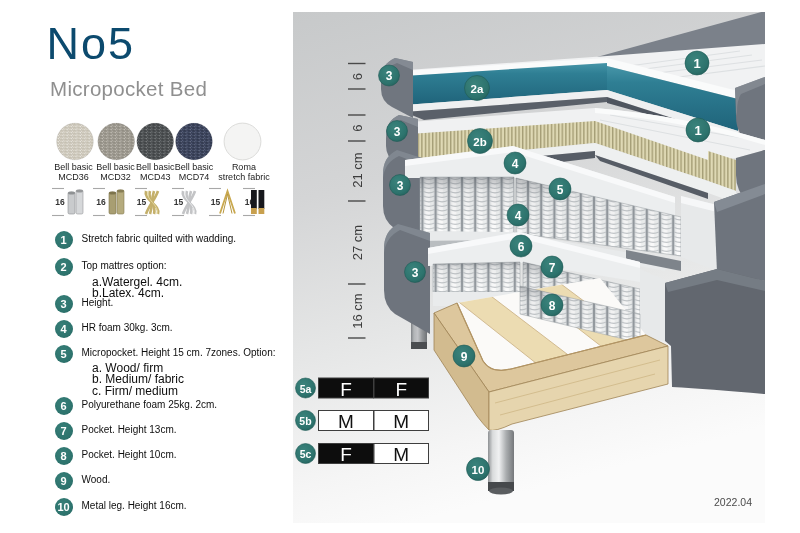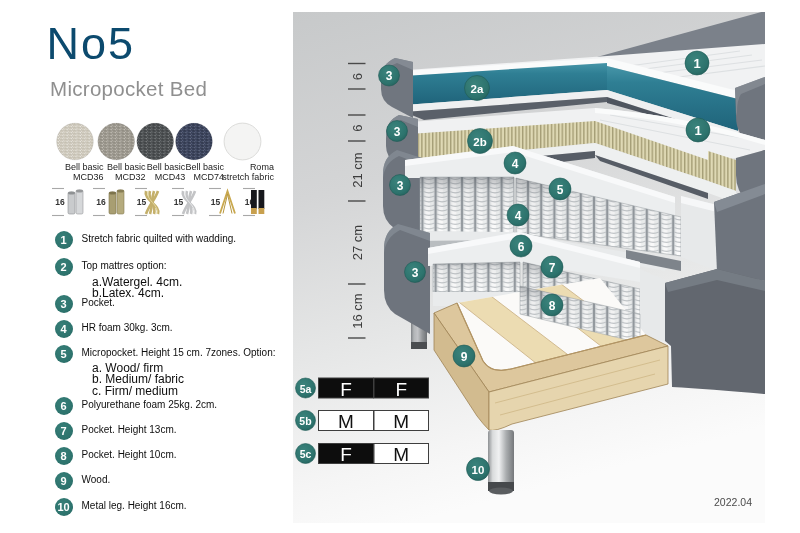--- a/index.html
+++ b/index.html
@@ -1,17 +1,17 @@
 <!DOCTYPE html>
 <html><head><meta charset="utf-8"><style>
 *{margin:0;padding:0;box-sizing:border-box}
 html,body{width:800px;height:533px;background:#fff;font-family:"Liberation Sans",sans-serif;overflow:hidden;position:relative}
 .title{position:absolute;left:46.5px;top:18px;font-size:45px;color:#0c4a6e;letter-spacing:2px}
 .sub{position:absolute;left:50px;top:76.5px;font-size:20.5px;color:#8f8f8f;letter-spacing:0.3px}
-.swl{position:absolute;font-size:9px;color:#1c1c1c;text-align:right;line-height:9.5px}
+.swl{position:absolute;font-size:9px;color:#1c1c1c;text-align:center;line-height:9.5px}
 .lc{position:absolute;left:54.5px;width:18px;height:18px;border-radius:50%;background:radial-gradient(circle at 40% 35%, #377f78, #2d736d 65%, #245f5a);color:#fff;font-size:11px;font-weight:bold;text-align:center;line-height:18px}
 .lt{position:absolute;left:81.5px;font-size:10px;color:#0e0e0e;white-space:nowrap}
 .ls{position:absolute;left:92px;font-size:12px;color:#0e0e0e;white-space:nowrap}
 </style></head>
 <body>
 <svg width="800" height="533" viewBox="0 0 800 533" style="position:absolute;left:0;top:0">
     <defs>
 <radialGradient id="tealg" cx="40%" cy="35%" r="75%">
   <stop offset="0%" stop-color="#3b837c"></stop>
         <stop offset="70%" stop-color="#2d736d"></stop>
@@ -349,21 +349,21 @@
 <div class="swl" style="left:125.19999999999999px;top:163px;width:60px">Bell basic<br>MCD43</div>
 <div class="swl" style="left:164px;top:163px;width:60px">Bell basic<br>MCD74</div>
 <div class="swl" style="left:213.9px;top:163px;width:60px">Roma<br>stretch fabric</div>
 <div class="lc" style="top:231px">1</div>
 <div class="lt" style="top:232.5px">Stretch fabric quilted with wadding.</div>
 <div class="lc" style="top:258px">2</div>
 <div class="lt" style="top:259.5px">Top mattres option:</div>
 <div class="ls" style="top:274.5px">a.Watergel. 4cm.</div>
 <div class="ls" style="top:285.8px">b.Latex. 4cm.</div>
 <div class="lc" style="top:295px">3</div>
-<div class="lt" style="top:296.5px">Pocket.</div>
+<div class="lt" style="top:296.5px">Height.</div>
 <div class="lc" style="top:320px">4</div>
 <div class="lt" style="top:321.5px">HR foam 30kg. 3cm.</div>
 <div class="lc" style="top:345px">5</div>
 <div class="lt" style="top:346.5px">Micropocket. Height 15 cm. 7zones. Option:</div>
 <div class="ls" style="top:361px">a. Wood/ firm</div>
 <div class="ls" style="top:372.3px">b. Medium/ fabric</div>
 <div class="ls" style="top:383.6px">c. Firm/ medium</div>
 <div class="lc" style="top:397px">6</div>
 <div class="lt" style="top:398.5px">Polyurethane foam 25kg. 2cm.</div>
 <div class="lc" style="top:422px">7</div>

